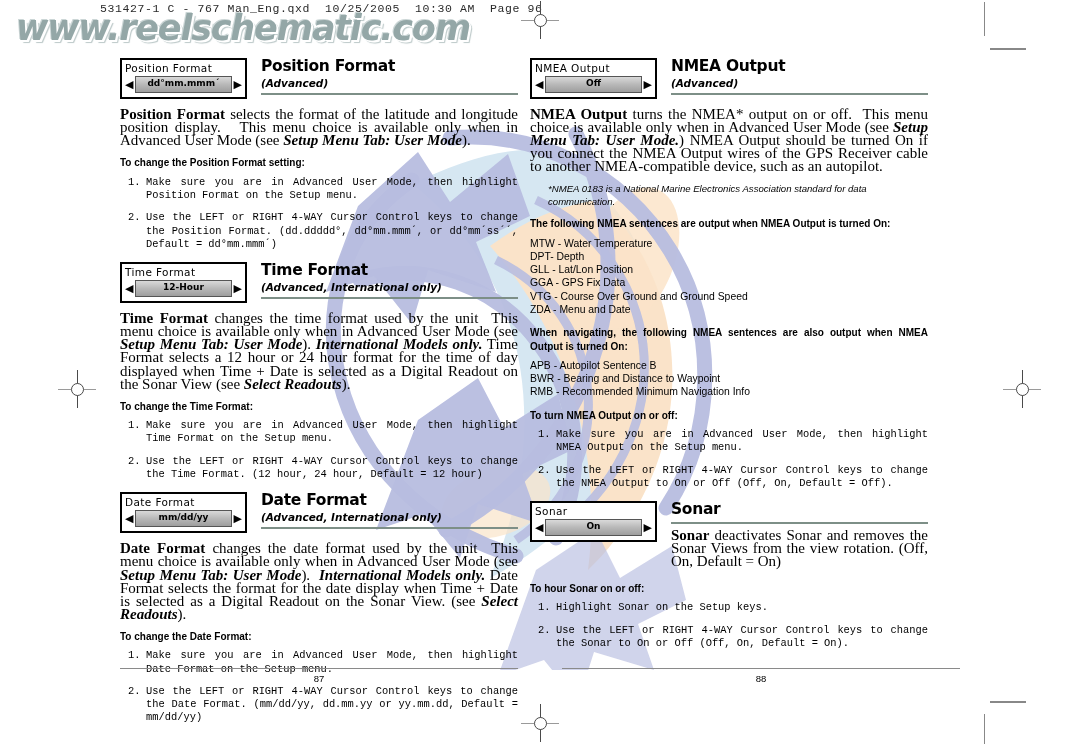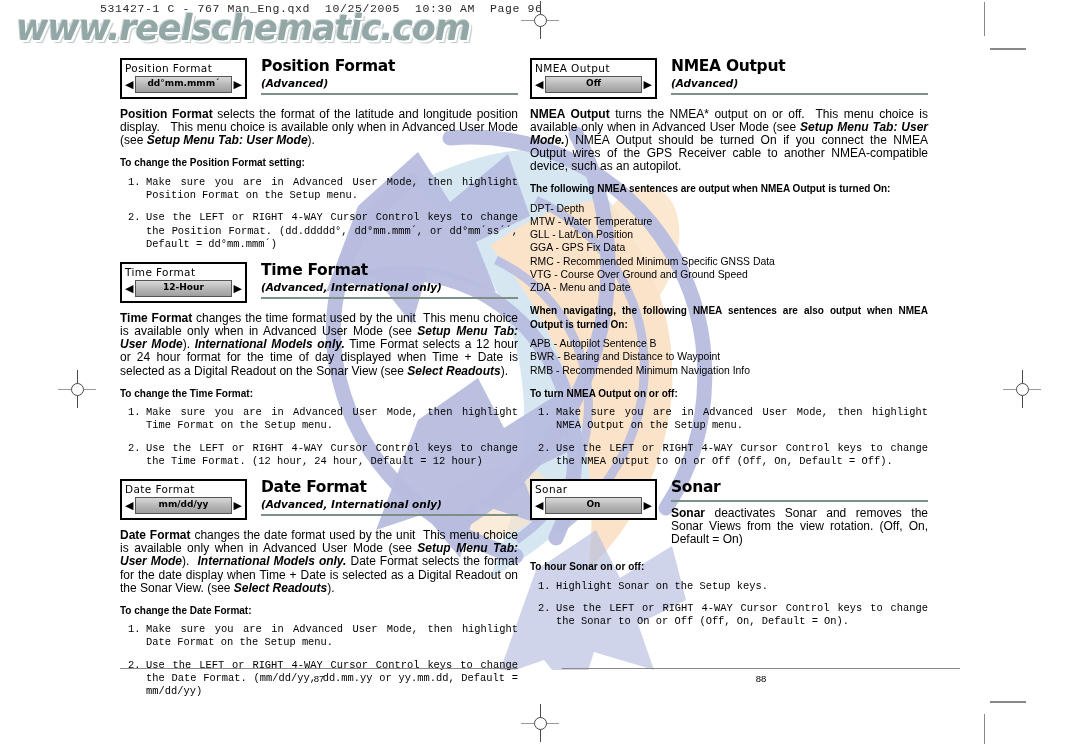--- a/index.html
+++ b/index.html
@@ -167,22 +167,22 @@
     margin-top: 1px;
   }
   .sec-rule {
     height: 1.5px;
     background: #7d8f87;
     margin-top: 3px;
   }
 
   
   .body-text {
-    font-family: Liberation Sans, sans-serif;
-    font-size: 12px;
+    font-family: Liberation Serif, serif;
+    font-size: 15px;
     line-height: 13.1px;
     color: #000;
     text-align: justify;
     margin-bottom: 9px;
   }
   .body-text b { font-weight: bold; }
   .body-text .bi { font-weight: bold; font-style: italic; }
 
   .note-italic {
     font-family: "Liberation Sans", sans-serif;
@@ -407,28 +407,28 @@
       </div>
       <div class="sec-title-wrap">
         <div class="sec-title">NMEA Output</div>
         <div class="sec-sub">(Advanced)</div>
         <div class="sec-rule"></div>
       </div>
     </div>
 
     <div class="body-text"><b>NMEA Output</b> turns the NMEA* output on or off.&nbsp; This menu choice is available only when in Advanced User Mode (see <span class="bi">Setup Menu Tab: User Mode.</span>) NMEA Output should be turned On if you connect the NMEA Output wires of the GPS Receiver cable to another NMEA-compatible device, such as an autopilot.</div>
 
+    <div class="note-italic">*NMEA 0183 is a National Marine Electronics Association standard for data communication.</div>
 
     <div class="sub-head">The following NMEA sentences are output when NMEA Output is turned On:</div>
     <ul class="plain-list">
+        <li>MTW - Water Temperature</li>
         <li>DPT- Depth</li>
-        <li>MTW - Water Temperature</li>
         <li>GLL - Lat/Lon Position</li>
         <li>GGA - GPS Fix Data</li>
-        <li>RMC - Recommended Minimum Specific GNSS Data</li>
         <li>VTG - Course Over Ground and Ground Speed</li>
         <li>ZDA - Menu and Date</li>
       </ul>
 
     <div class="sub-head">When navigating, the following NMEA sentences are also output when NMEA Output is turned On:</div>
     <ul class="plain-list">
         <li>APB - Autopilot Sentence B</li>
         <li>BWR - Bearing and Distance to Waypoint</li>
         <li>RMB - Recommended Minimum Navigation Info</li>
       </ul>

